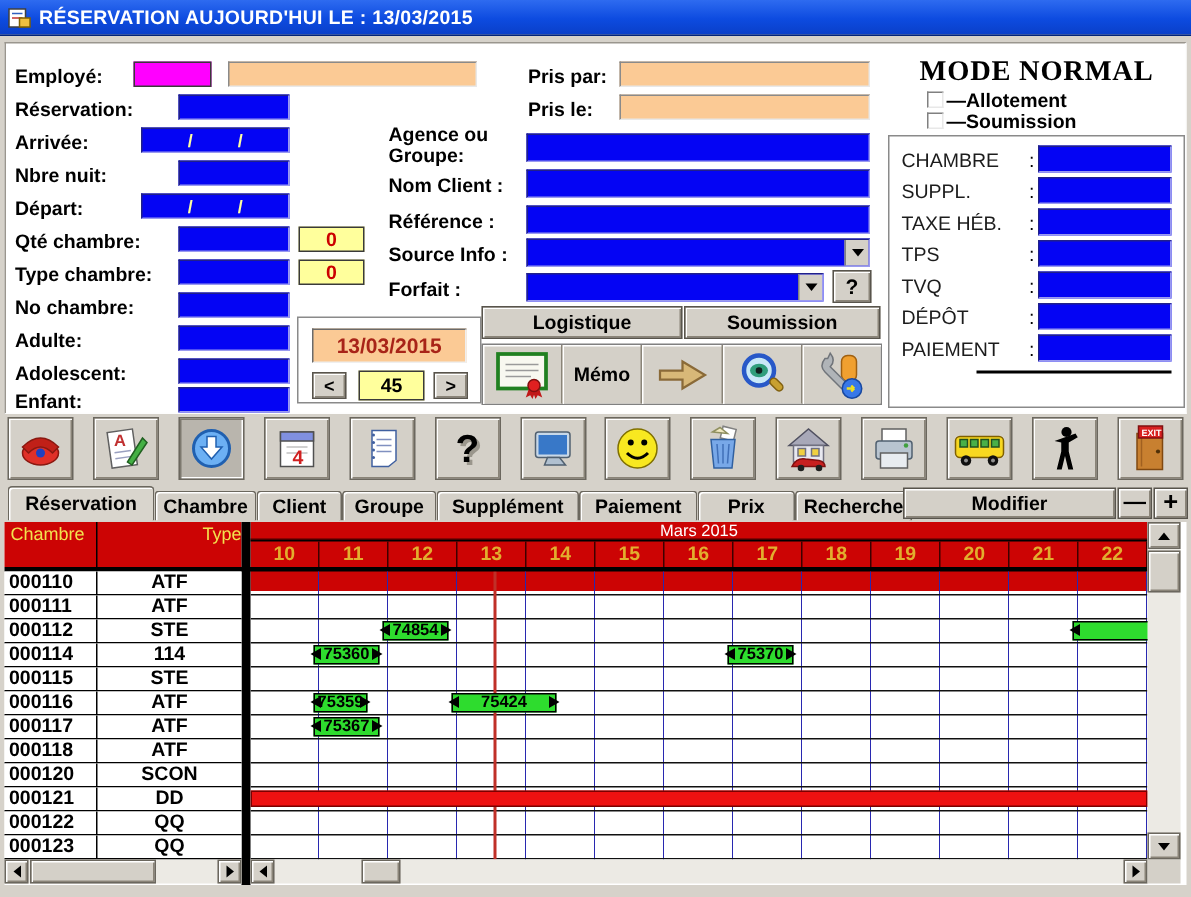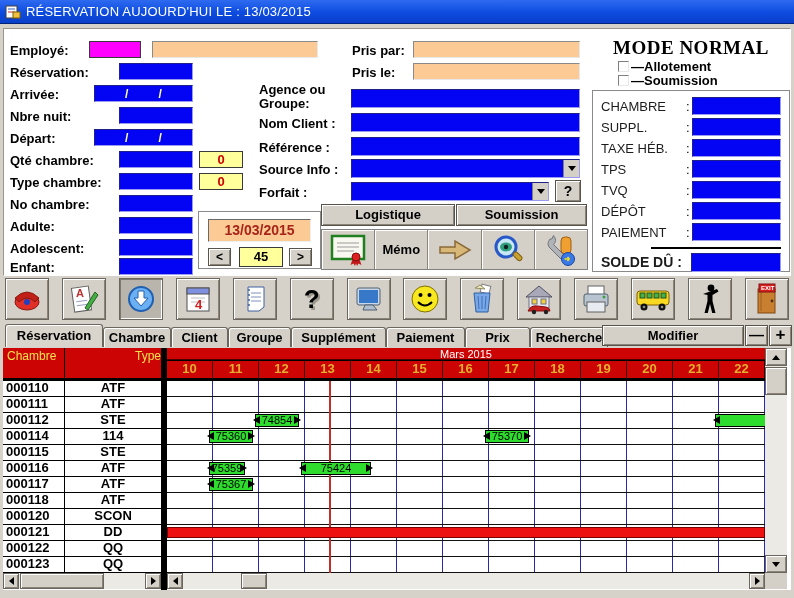--- a/index.html
+++ b/index.html
@@ -1,20 +1,20 @@
 <!DOCTYPE html>
 <html><head>
 <meta charset="utf-8">
 <style>
 *{margin:0;padding:0;box-sizing:border-box}
 html,body{width:794px;height:598px}
 body{position:relative;background:#D6D2CA;font-family:"Liberation Sans",sans-serif;overflow:hidden;color:#000}
 
 .titlebar{position:absolute;left:0;top:0;width:794px;height:24px;background:linear-gradient(180deg,#2E6BF0 0%,#0D4BE0 55%,#0A3FC8 100%);display:flex;align-items:center;gap:5px;padding:0 5px;border-bottom:1px solid #00237A}
-.title-text{color:#fff;font-weight:normal;font-size:13px;letter-spacing:.2px}
+.title-text{color:#fff;font-weight:bold;font-size:13px;letter-spacing:.2px}
 
 .panel{position:absolute;left:3px;top:28px;width:788px;height:248px;background:#fff;border:1px solid;border-color:#9a968e #fdfdfd #fdfdfd #9a968e}
 .lbl{position:absolute;font-weight:bold;font-size:13px;white-space:nowrap}
 .lbl.pre{white-space:pre-line;line-height:14px}
 .f{position:absolute;height:17px;border:1px solid #3a3a3a}
 .blue{background:#0404F4;border-color:#20208a #9a9af0 #9a9af0 #20208a}
 .peach{background:#FBCA95;border-color:#8a8a8a #e8e8e8 #e8e8e8 #8a8a8a}
 .magenta{background:#FF00FF}
 .ybox{background:#FFFF9C;color:#CC0000;font-weight:bold;text-align:center;font-size:13px;line-height:15px}
 .mask{display:flex;justify-content:space-evenly;align-items:center;color:#FFFFA0;font-weight:bold;font-size:12px}
@@ -56,34 +56,34 @@
 .tabs{position:absolute;left:2px;top:0;height:23px;display:flex;align-items:flex-end}
 .tab{height:20px;background:#D4D0C8;border:1px solid #6b675e;border-bottom:none;border-radius:3px 3px 0 0;box-shadow:inset 1px 1px 0 #fff;font-weight:bold;font-size:13px;text-align:center;line-height:19px}
 .tab.active{height:23px;line-height:22px;background:#D9D5CD;z-index:2}
 
 .chart{position:absolute;left:3px;top:348px;width:788px;height:242px;background:#fff}
 .ch-left-head{position:absolute;left:0;top:0;width:158px;height:30px;background:#CC0404;display:flex}
 .ch-left-head .c1{width:62px;border-right:1px solid #000;padding:1px 0 0 4px}
 .ch-left-head .c2{flex:1;text-align:right;padding-top:1px}
 .redtxt{color:#F2E24E;font-size:12px}
 .ch-divider{position:absolute;left:158px;top:0;width:6px;height:242px;background:#000}
-.ch-right-head{position:absolute;left:164px;top:0;width:598px;height:30px;background:#CC0404}
+.ch-right-head{position:absolute;left:164px;top:0;width:598px;height:46px;background:#CC0404}
 .monthrow{height:12px;text-align:center;color:#fff;font-size:11px;line-height:12px;border-bottom:1px solid #4a0000}
 .dayrow{display:flex;height:18px;border-top:1px solid #000}
 .day-cell{width:46px;text-align:center;color:#E2AE2E;font-weight:bold;font-size:13px;line-height:16px;border-right:1px solid #3c0000}
 .header-sep{position:absolute;left:0;top:30px;width:762px;height:3px;background:#000}
 .room-list{position:absolute;left:0;top:33px;width:158px}
 .room-row{display:flex;height:16px;border-bottom:1px solid #000;background:#fff;font-weight:bold;font-size:13px;line-height:14px}
 .room-num{width:62px;border-right:1px solid #000;padding-left:3px}
 .room-type{flex:1;text-align:center}
 .grid-body{position:absolute;left:164px;top:33px;width:598px;height:192px;overflow:hidden;background-image:repeating-linear-gradient(to right,transparent 0,transparent 45px,#2828B0 45px,#2828B0 46px)}
 .grid-row{position:relative;height:16px;border-bottom:1px solid #101010}
 .today-line{position:absolute;top:0;width:2px;height:192px;z-index:0}
 .bar{position:absolute;top:1px;height:13px;border:1px solid #000;display:flex;align-items:center;justify-content:center;z-index:2}
-.bar-lbl{font-size:11px;font-weight:normal;line-height:11px}
+.bar-lbl{font-size:11px;font-weight:bold;line-height:11px}
 .arr{position:absolute;width:0;height:0;border-top:4px solid transparent;border-bottom:4px solid transparent;top:1px}
 .arr.l{left:-3px;border-right:7px solid #000}
 .arr.r{right:-3px;border-left:7px solid #000}
 .full-bar{position:absolute;left:0;right:0;top:2px;height:11px;border:1px solid #7a0000;z-index:1}
 
 .vscroll{position:absolute;left:762px;top:0;width:22px;height:225px;background:#ECEAE4}
 .sbtn{position:absolute;background:#D4D0C8;border:1px solid #6b675e;box-shadow:inset 1px 1px 0 #fff,inset -1px -1px 0 #8a8478;display:flex;align-items:center;justify-content:center}
 .vscroll .up{left:0;top:0;width:22px;height:18px}
 .vscroll .down{left:0;top:207px;width:22px;height:18px}
 .vthumb{position:absolute;left:0;top:19px;width:22px;height:28px}
@@ -271,24 +271,20 @@
         <span class="mlabel">DÉPÔT</span>
         <span class="mcolon">:</span>
         <div class="f blue mfield" style="position:static"></div>
       </div>
     <div class="mrow">
         <span class="mlabel">PAIEMENT</span>
         <span class="mcolon">:</span>
         <div class="f blue mfield" style="position:static"></div>
       </div>
     <div class="msep"></div>
-    <div class="mrow solde">
-        <span class="mlabel">SOLDE DÛ :</span>
-        <div class="f blue mfield" style="position:static;height:19px"></div>
-      </div>
   </div>
 </div>
 
 <div class="toolbar">
   <div class="tbtn">
       <span>
         <svg width="32" height="32" viewBox="0 0 32 32">
           <ellipse cx="16" cy="19" rx="12" ry="8" fill="#E03028" stroke="#8a1810"></ellipse>
           <path d="M4 15 Q16 3 28 15 L24 19 Q16 11 8 19 Z" fill="#C02018" stroke="#8a1810"></path>
           <circle cx="16" cy="19" r="3" fill="#2040C0"></circle>

